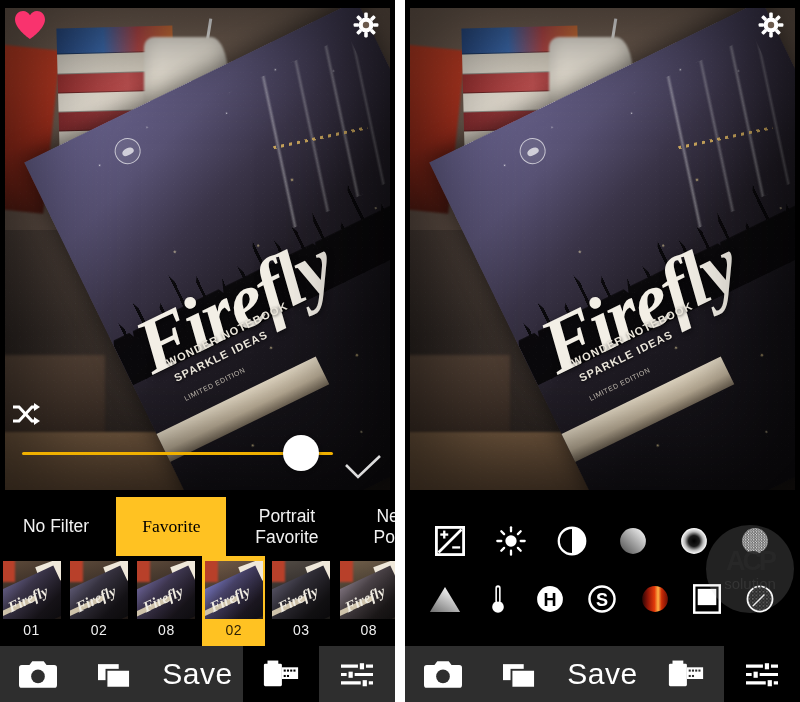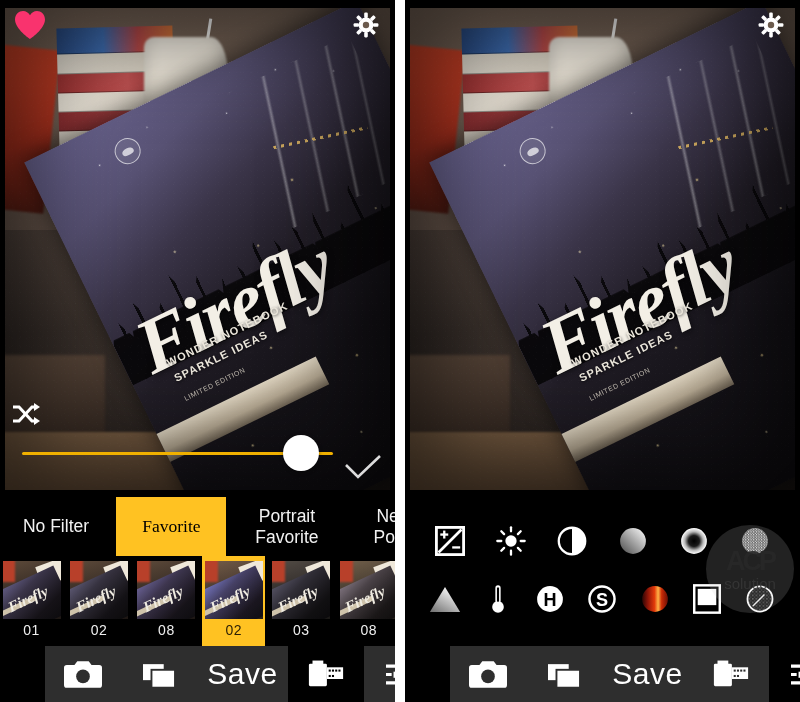--- a/index.html
+++ b/index.html
@@ -388,21 +388,21 @@
     letter-spacing: -3px; line-height: 1;
   }
   .wm-sub {
     font-size: 15px; color: rgba(55,55,55,.85); line-height: 1;
     margin-top: 1px;
   }
 
   
   .toolbar {
     position: absolute; left: 0; bottom: 0; width: 100%; height: 56px;
-    background: #2e2e2e; display: flex; align-items: stretch; margin-left: 45px;
+    background: #2e2e2e; display: flex; align-items: stretch;
   }
   .tb-btn {
     display: flex; align-items: center; justify-content: center;
     cursor: pointer;
   }
   .tb-cam   { width: 76px; }
   .tb-layer { width: 76px; }
   .tb-save  { flex: 1; color: #fff; font-size: 30px; letter-spacing: .5px; }
   .tb-film  { width: 76px; }
   .tb-adj   { width: 76px; }

